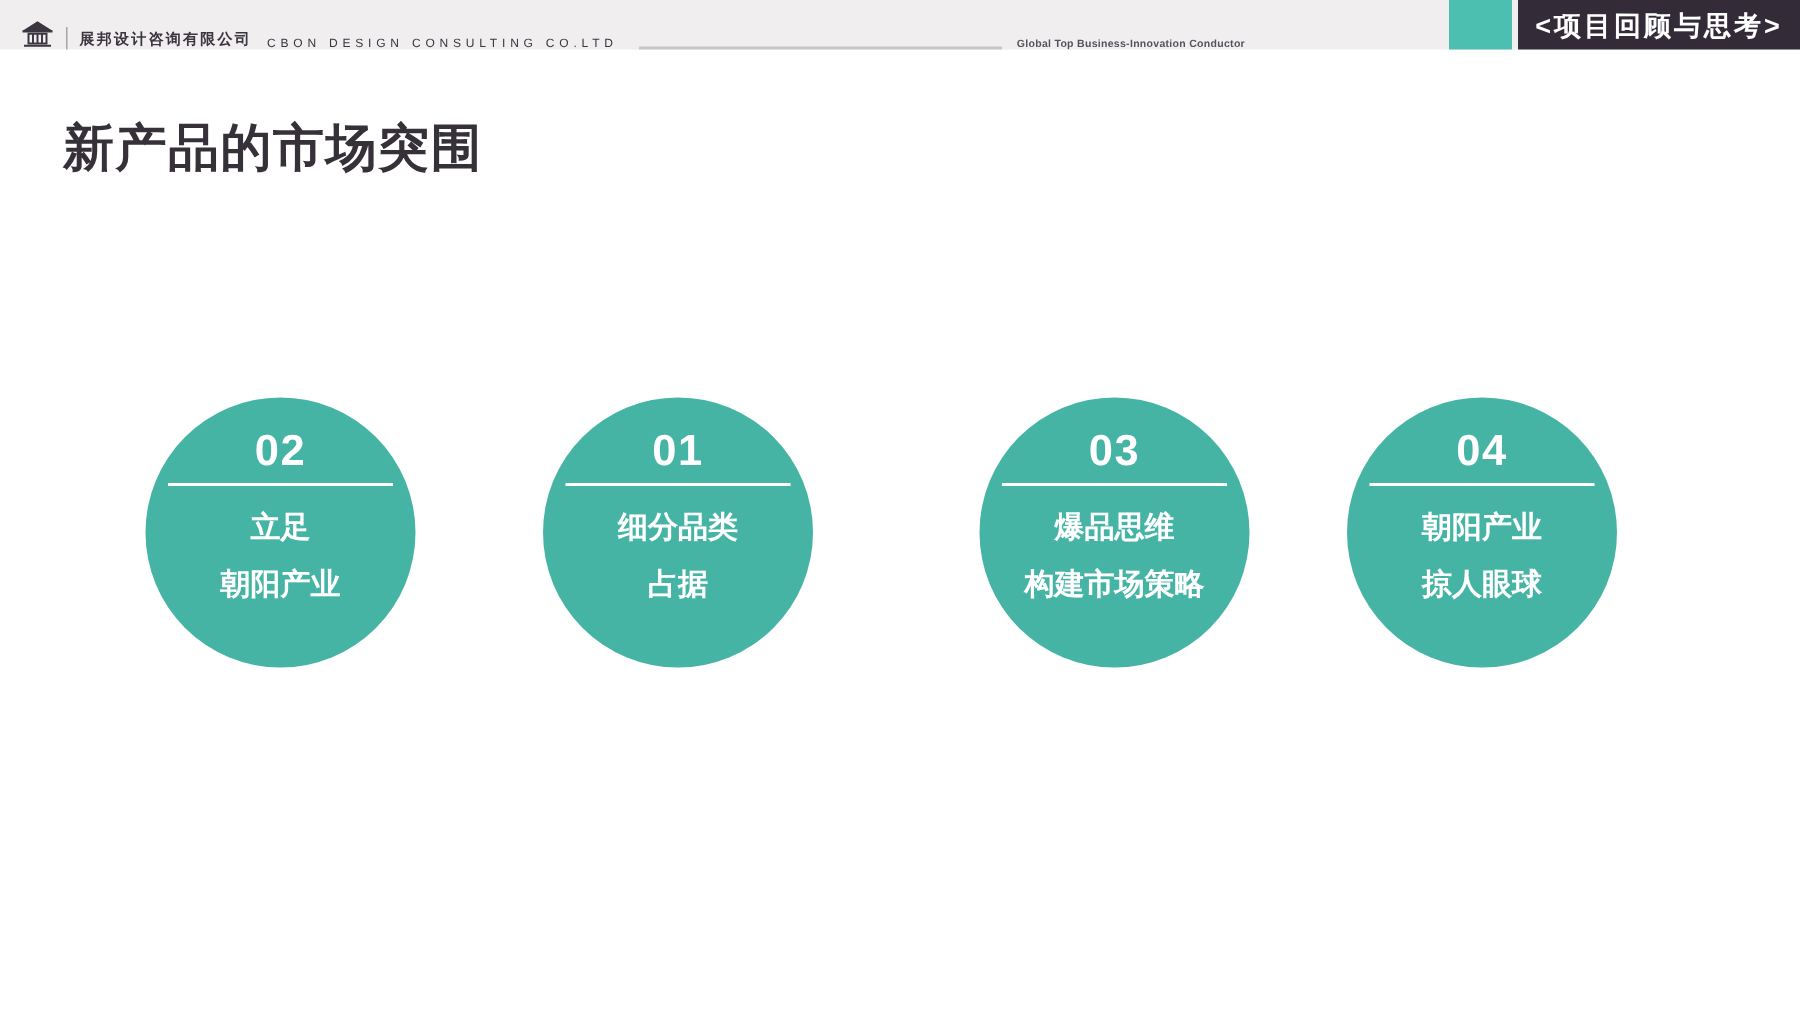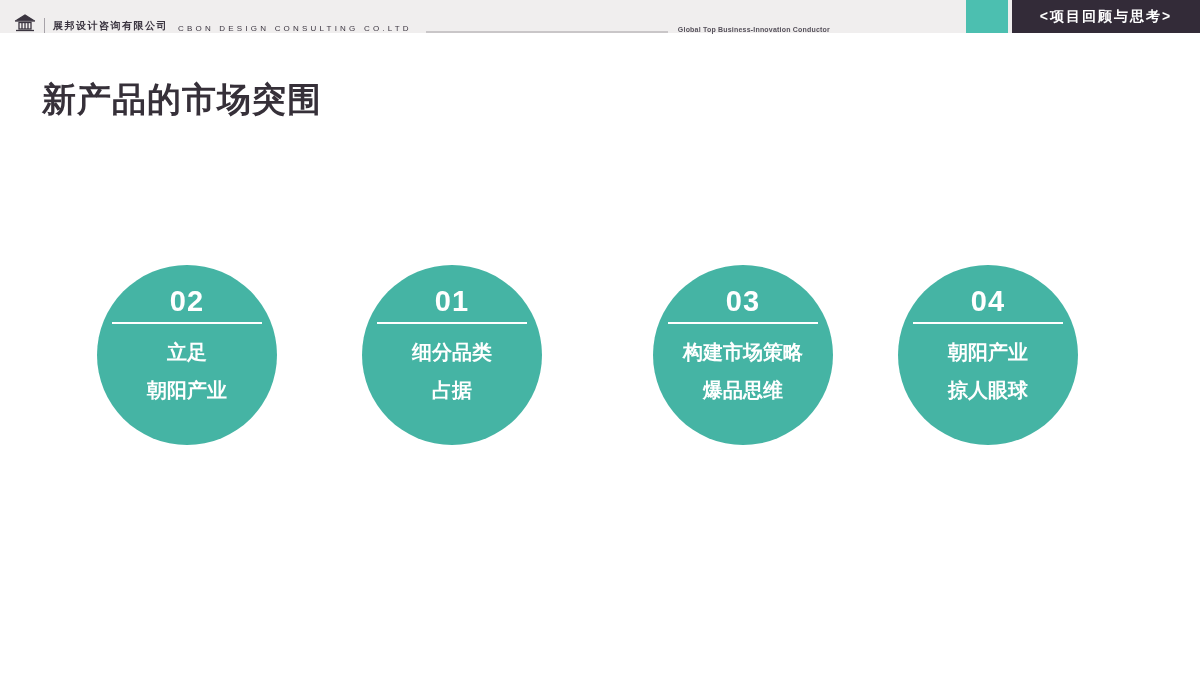--- a/index.html
+++ b/index.html
@@ -80,21 +80,21 @@
   .accent-gap {
     width: 4px;
     height: 33px;
     background: #f0eeee;
   }
   .section-badge {
     width: 188px;
     height: 33px;
     background: #332b38;
     color: #ffffff;
-    font-size: 14px;
+    font-size: 18px;
     font-weight: 700;
     letter-spacing: 2px;
     display: flex;
     align-items: center;
     justify-content: center;
     white-space: nowrap;
   }
 
   
   .page-title {
@@ -187,22 +187,22 @@
   <div class="circle circle-2">
     <div class="circle-number">01</div>
     <div class="circle-line"></div>
     <div class="circle-text">细分品类</div>
     <div class="circle-text">占据</div>
   </div>
 
   <div class="circle circle-3">
     <div class="circle-number">03</div>
     <div class="circle-line"></div>
+    <div class="circle-text">爆品思维</div>
     <div class="circle-text">构建市场策略</div>
-    <div class="circle-text">爆品思维</div>
   </div>
 
   <div class="circle circle-4">
     <div class="circle-number">04</div>
     <div class="circle-line"></div>
     <div class="circle-text">朝阳产业</div>
     <div class="circle-text">掠人眼球</div>
   </div>
 
 </div>

